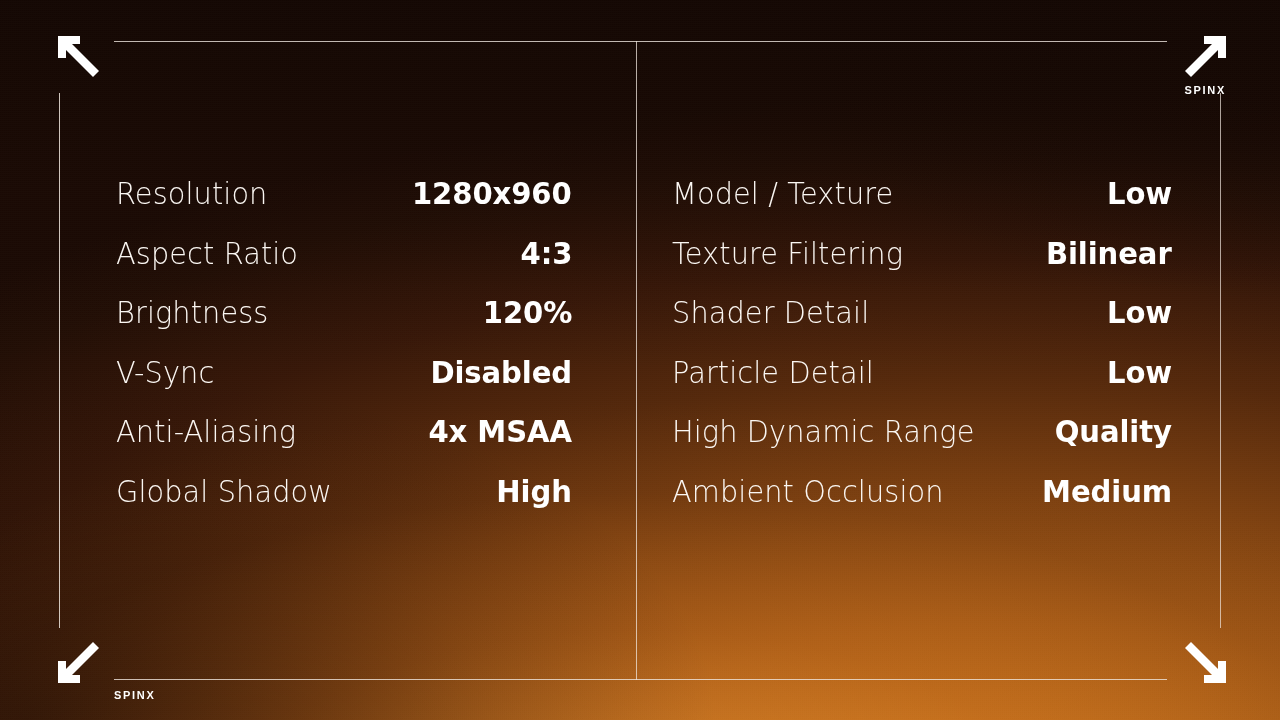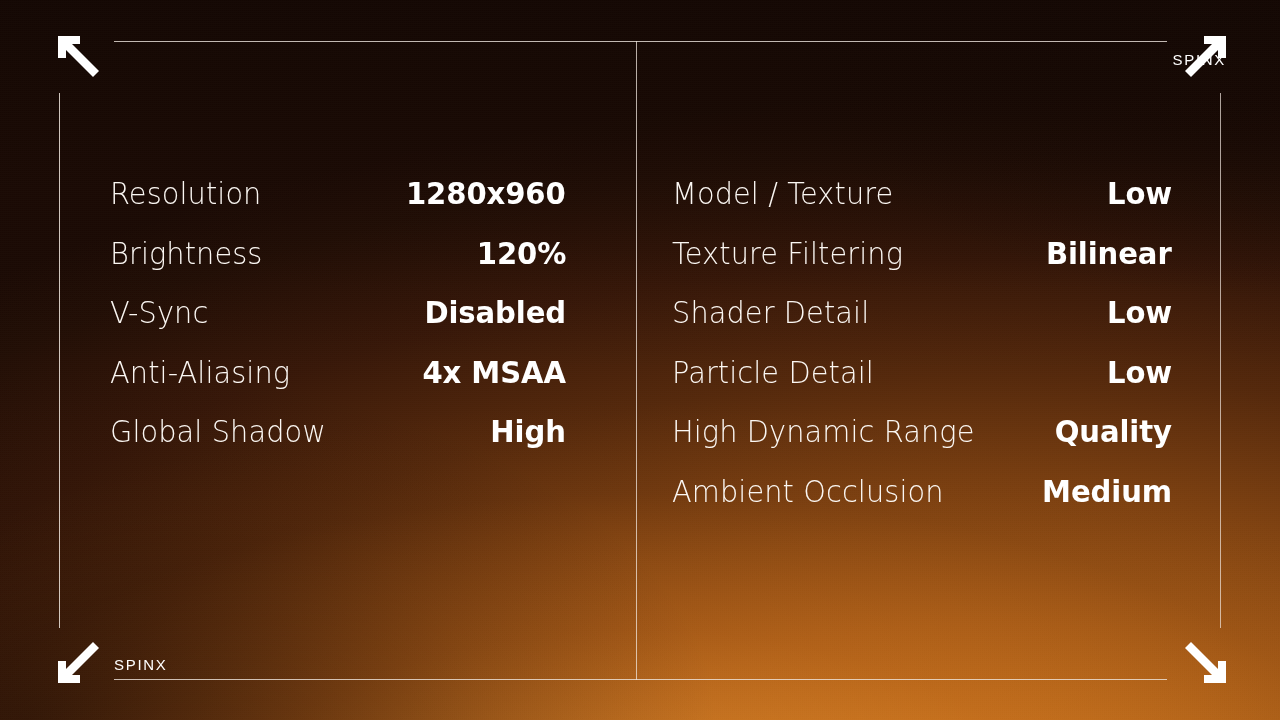--- a/index.html
+++ b/index.html
@@ -78,35 +78,36 @@
   .corner { position:absolute; width:46px; height:46px; }
   .corner svg { display:block; width:46px; height:46px; }
   .c-tl { left:54px;   top:32px; }
   .c-tr { left:1184px; top:32px; }
   .c-bl { left:54px;   top:641px; }
   .c-br { left:1184px; top:641px; }
 
   
   .brand {
     position:absolute;
-    font-size:15px;
-    font-weight:400;
+    font-size:11px;
+    font-weight:700;
     letter-spacing:1.7px;
     color:#ffffff;
     white-space:nowrap;
+    margin-top:33px;
   }
   .brand-tr { right:54px; top:51px; }
   .brand-bl { left:114px; top:656px; }
 
   
   .col {
     position:absolute;
     top:176px;
   }
-  .col-left  { left:110px; width:456px; }
+  .col-left  { left:116px; width:456px; }
   .col-right { left:672px; width:500px;text-align:center; }
 
   .row {
     display:flex;
     align-items:baseline;
     justify-content:space-between;
     height:59.5px;
     white-space:nowrap;
   }
 
@@ -177,20 +178,24 @@
 
   <div class="brand brand-tr">SPINX</div>
   <div class="brand brand-bl">SPINX</div>
 
   <div class="col col-left">
     <div class="row">
       <span class="label">Resolution</span>
       <span class="value">1280x960</span>
     </div>
     <div class="row">
+      <span class="label">Aspect Ratio</span>
+      <span class="value">4:3</span>
+    </div>
+    <div class="row">
       <span class="label">Brightness</span>
       <span class="value">120%</span>
     </div>
     <div class="row">
       <span class="label">V-Sync</span>
       <span class="value">Disabled</span>
     </div>
     <div class="row">
       <span class="label">Anti-Aliasing</span>
       <span class="value">4x MSAA</span>

